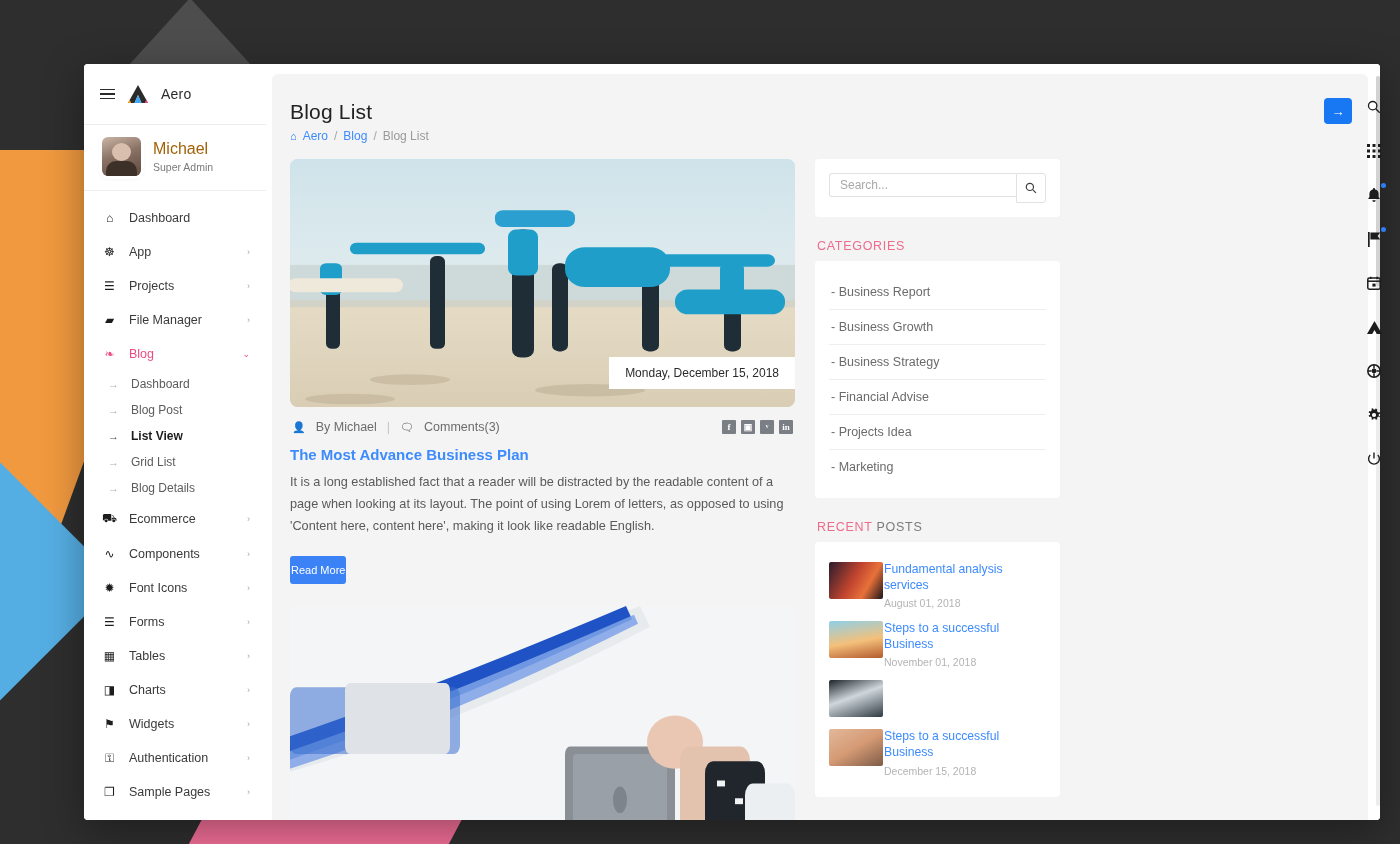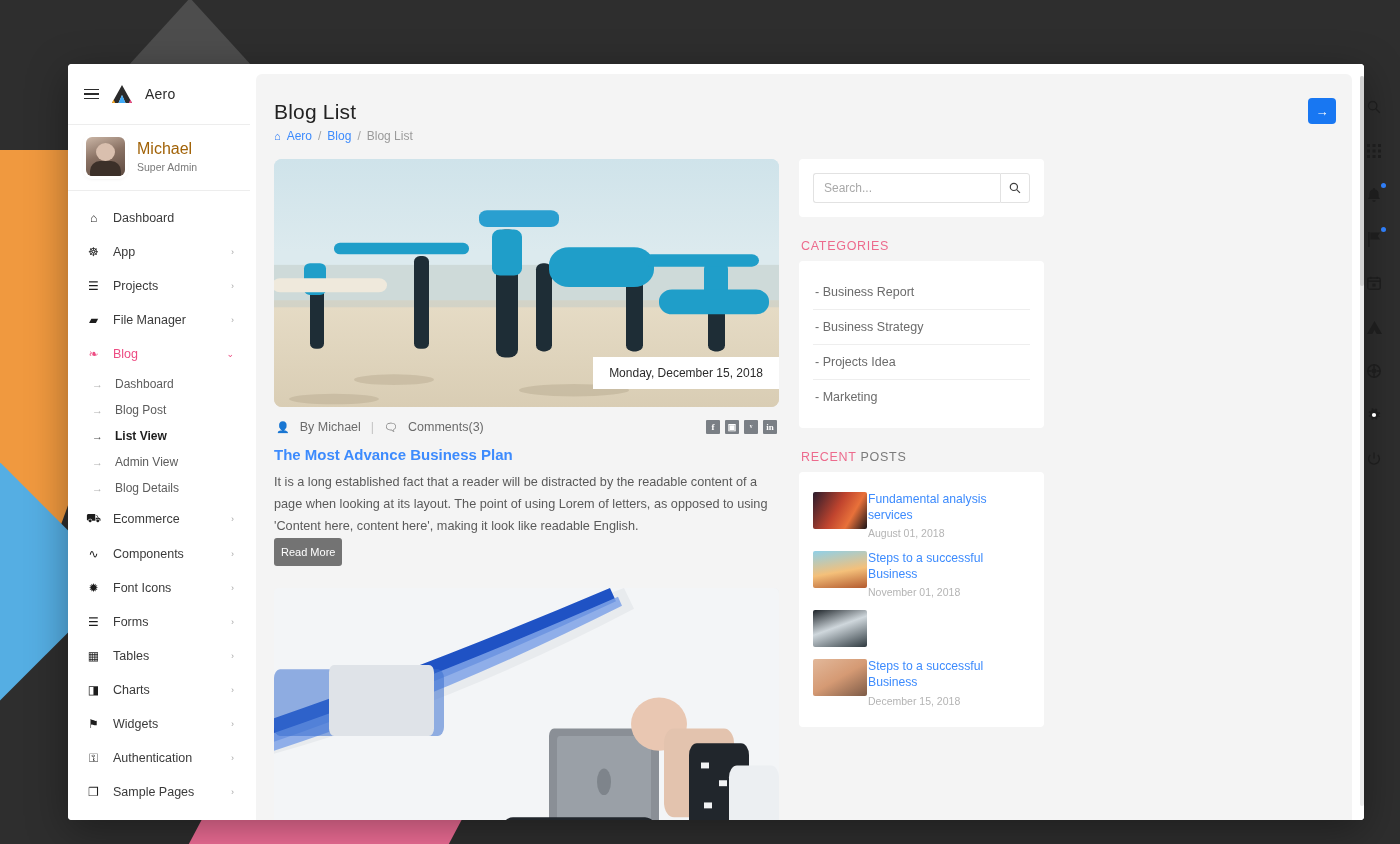--- a/index.html
+++ b/index.html
@@ -33,21 +33,21 @@
   }
   .pink-shape {
     position: absolute; left: 175px; top: 810px;
     width: 260px; height: 120px;
     background: #ef6d96;
     transform: skewX(-28deg);
   }
 
   
   #window {
-    position: absolute; left: 68px; top: 64px;
+    position: absolute; left: 84px; top: 64px;
     width: 1296px; height: 756px;
     background: #ffffff;
     border-radius: 4px;
     box-shadow: 0 10px 40px rgba(0,0,0,.35);
     display: flex;
     overflow: hidden;
   }
 
   
   #sidebar {
@@ -169,34 +169,34 @@
   .socials { display: flex; gap: 5px; }
   .soc {
     width: 14px; height: 14px; background: #7a7f85; color: #fff;
     font-size: 9px; display: flex; align-items: center; justify-content: center;
     font-family: "Liberation Serif", serif; font-weight: 700; cursor: pointer;
     border-radius: 1px;
   }
   .post-title { font-size: 15px; color: #3d8bfd; margin-top: 12px; cursor: pointer; }
   .post-body { font-size: 12.7px; color: #5a5a5a; line-height: 1.72; margin-top: 9px; }
   .read-more {
-    display: inline-block; 
-    background: #737373; color: #fff; font-size: 11px;
-    padding: 8px 7px; border-radius: 3px; border: none; cursor: pointer;
+    display: inline-block; margin-top: 18px;
+    background: #3b82f6; color: #fff; font-size: 11px;
+    padding: 8px 1px; border-radius: 3px; border: none; cursor: pointer;
   }
   .post-img2 {
     width:100%; height:281px; border-radius:5px; overflow:hidden; position:relative;
     background: linear-gradient(150deg,#f2f4f6 0%,#e9ecef 55%,#e2e5e8 100%);
   }
 
   
   .widget-card { background: #fff; border-radius: 4px; padding: 14px; }
   .search-row { display: flex; }
   .search-input {
-    flex: 1; height: 30px; border: 1px solid #e2e2e2; border-right: none;
+    flex: 1; height: 24px; border: 1px solid #e2e2e2; border-right: none;
     border-radius: 3px 0 0 3px; padding: 0 10px; font-size: 12px; color:#6b6b6b;
     font-family: "Liberation Sans", sans-serif; outline: none; background:#fff;
   }
   .search-input::placeholder { color: #a9a9a9; }
   .search-btn {
     width: 30px; height: 30px; border: 1px solid #e2e2e2; background: #fff;
     border-radius: 0 3px 3px 0; cursor: pointer; color:#4a4a4a; font-size:12px;
     display:flex; align-items:center; justify-content:center;
   }
   .widget-title { font-size: 12.5px; letter-spacing: .7px; margin: 22px 0 8px 2px; }
@@ -307,21 +307,21 @@
         <div class="sub-item">
           <span class="arrow">→</span>
           <span>Blog Post</span>
         </div>
         <div class="sub-item current">
           <span class="arrow">→</span>
           <span>List View</span>
         </div>
         <div class="sub-item">
           <span class="arrow">→</span>
-          <span>Admin View</span>
+          <span>Grid List</span>
         </div>
         <div class="sub-item">
           <span class="arrow">→</span>
           <span>Blog Details</span>
         </div>
         <div class="nav-item">
           <span class="ico">⛟</span>
           <span class="label">Ecommerce</span>
           <span class="caret">›</span>
         </div>
@@ -507,21 +507,23 @@
                 </button>
               </div>
             </div>
 
             <div class="widget-title">
               <span class="wt-pink">CATEGORIES</span>
             </div>
             <div class="widget-card">
               <ul class="cat-list" id="cat-list">
                   <li>- Business Report</li>
+                  <li>- Business Growth</li>
                   <li>- Business Strategy</li>
+                  <li>- Financial Advise</li>
                   <li>- Projects Idea</li>
                   <li>- Marketing</li>
                 </ul>
             </div>
 
             <div class="widget-title">
               <span class="wt-pink">RECENT</span><span class="wt-gray"> POSTS</span>
             </div>
             <div class="widget-card">
               <div id="rp-list">

